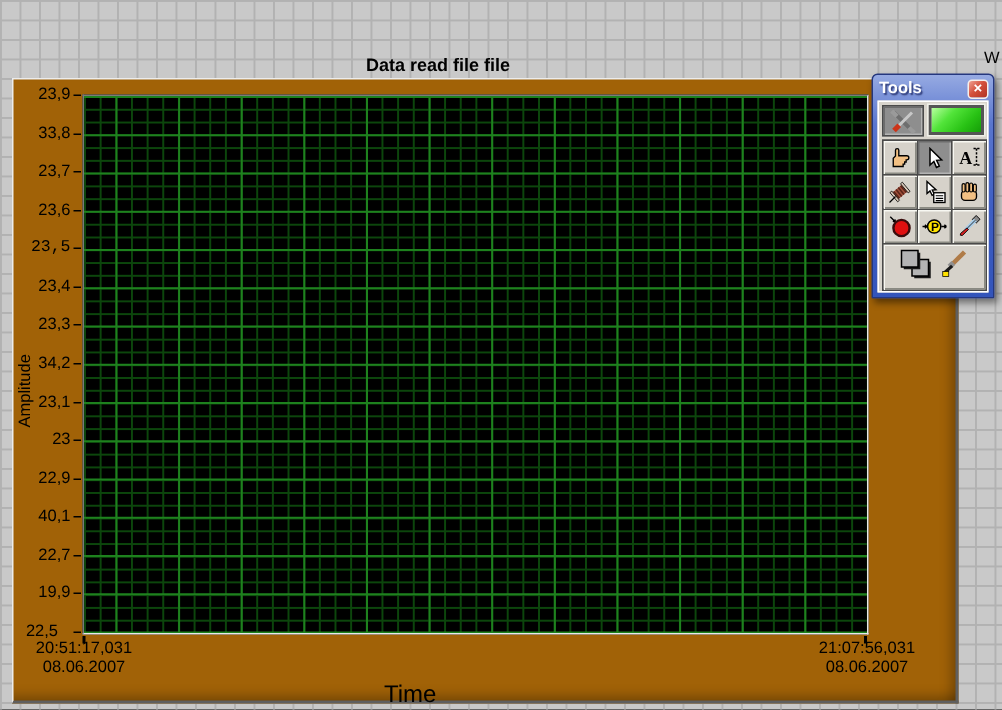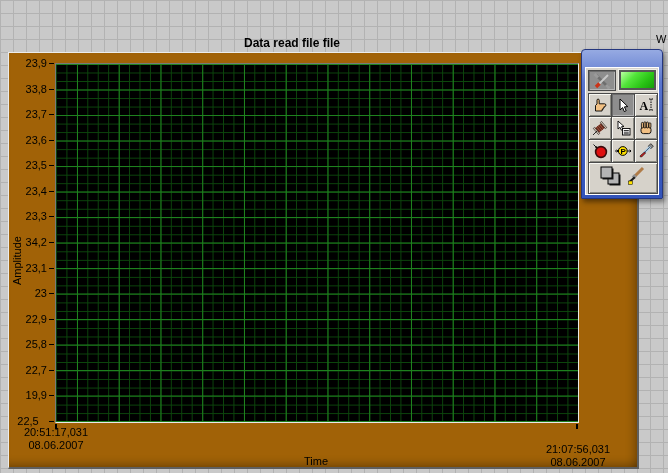--- a/index.html
+++ b/index.html
@@ -39,22 +39,22 @@
     background-size:100% 25.5px, 41.76px 100%, 100% 8.52px, 10.44px 100%;
     background-position:0 0, 21px 0, 0 0, 0 0;
   }
   .ytl{position:absolute;left:0;width:38px;text-align:right;font-size:11px;line-height:14px;height:14px;}
   .ytd{position:absolute;left:40px;width:5px;height:1px;background:#000;}
   .xtick{position:absolute;top:371px;width:2px;height:5px;background:#000;}
   .xtick.start{left:46px;}
   .xtick.end{left:567px;}
   .xlabel{position:absolute;top:373px;width:140px;text-align:center;font-size:11px;line-height:13px;}
   .xlabel.start{left:-23px;}
-  .xlabel.end{left:499px;margin-top:17px;}
-  .axis-time{position:absolute;left:247px;top:402px;width:120px;text-align:center;font-size:11px;}
+  .xlabel.end{left:499px;}
+  .axis-time{position:absolute;left:247px;top:402px;width:120px;font-size:16px;}
   .axis-amp{
     position:absolute;left:1px;top:148px;width:15px;height:120px;
     writing-mode:vertical-rl;transform:rotate(180deg);
     font-size:11px;text-align:center;line-height:15px;
   }
   
   .tools{
     position:absolute;left:581px;top:49px;width:82px;height:150px;
     box-sizing:border-box;
     background:linear-gradient(180deg,#96aae2 0%,#5a76ce 22%,#3e5ec4 60%,#3354ba 100%);
@@ -110,35 +110,35 @@
   <div class="plot"></div>
   <div id="yaxis">
       <div class="ytl" style="top: 3px;">23,9</div>
       <div class="ytd" style="top: 10px;"></div>
       <div class="ytl" style="top: 28.5714px;">33,8</div>
       <div class="ytd" style="top: 35.5714px;"></div>
       <div class="ytl" style="top: 54.1429px;">23,7</div>
       <div class="ytd" style="top: 61.1429px;"></div>
       <div class="ytl" style="top: 79.7143px;">23,6</div>
       <div class="ytd" style="top: 86.7143px;"></div>
-      <div class="ytl" style="top: 105.286px;">23,5</div>
+      <div class="ytl" style="top: 105.286px; font-family: Liberation Mono, monospace;">23,5</div>
       <div class="ytd" style="top: 112.286px;"></div>
       <div class="ytl" style="top: 130.857px;">23,4</div>
       <div class="ytd" style="top: 137.857px;"></div>
       <div class="ytl" style="top: 156.429px;">23,3</div>
       <div class="ytd" style="top: 163.429px;"></div>
       <div class="ytl" style="top: 182px;">34,2</div>
       <div class="ytd" style="top: 189px;"></div>
       <div class="ytl" style="top: 207.571px;">23,1</div>
       <div class="ytd" style="top: 214.571px;"></div>
       <div class="ytl" style="top: 233.143px;">23</div>
       <div class="ytd" style="top: 240.143px;"></div>
       <div class="ytl" style="top: 258.714px;">22,9</div>
       <div class="ytd" style="top: 265.714px;"></div>
-      <div class="ytl" style="top: 284.286px;">25,8</div>
+      <div class="ytl" style="top: 284.286px;">40,1</div>
       <div class="ytd" style="top: 291.286px;"></div>
       <div class="ytl" style="top: 309.857px;">22,7</div>
       <div class="ytd" style="top: 316.857px;"></div>
       <div class="ytl" style="top: 335.429px;">19,9</div>
       <div class="ytd" style="top: 342.429px;"></div>
       <div class="ytl" style="top: 361px; text-align: center;">22,5</div>
       <div class="ytd" style="top: 368px;"></div>
     </div>
   <div class="xtick start"></div>
   <div class="xtick end"></div>
@@ -148,20 +148,24 @@
   </div>
   <div class="xlabel end">
     <div>21:07:56,031</div>
     <div>08.06.2007</div>
   </div>
   <div class="axis-time">Time</div>
   <div class="axis-amp">Amplitude</div>
 </div>
 
 <div class="tools">
+  <div class="tbar">
+    <span class="ttl">Tools</span>
+    <span class="tclose">×</span>
+  </div>
   <div class="tcontent">
     <div class="trow0">
       <div class="btn-auto">
         <span>
           <svg width="18" height="16" viewBox="0 0 18 16">
             <path d="M3 2 L15 14" stroke="#6e6e6e" stroke-width="2.6"></path>
             <path d="M1.5 1 L5 4.5 M13 12 L16.5 15.5" stroke="#9a9a9a" stroke-width="3"></path>
             <path d="M15 2 L6 11" stroke="#c8c8c8" stroke-width="2"></path>
             <path d="M6.5 10.5 L3 14" stroke="#cc3318" stroke-width="3.4"></path>
           </svg>

